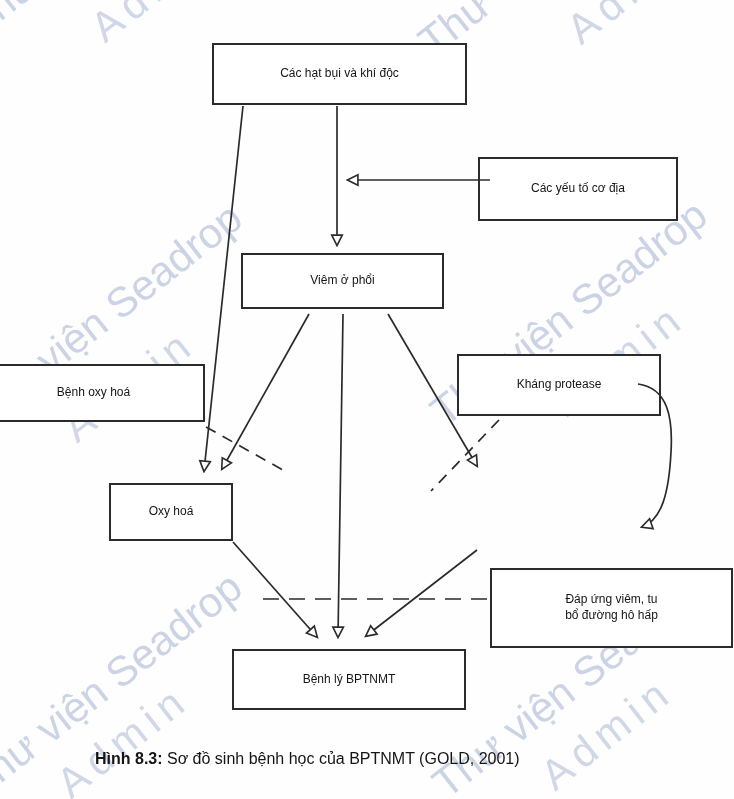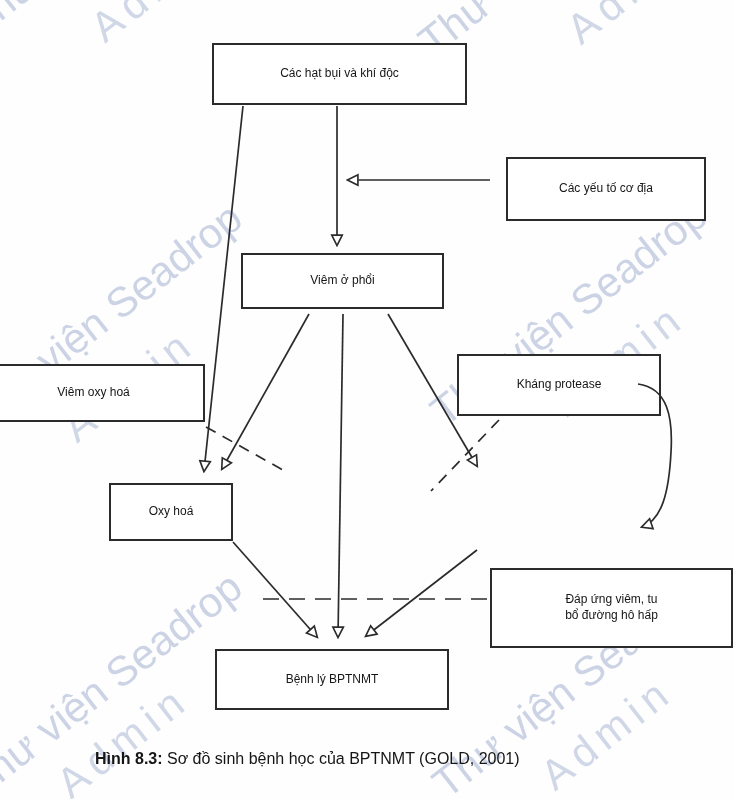--- a/index.html
+++ b/index.html
@@ -46,47 +46,47 @@
   <div class="wm wm-admin" style="left:572px;top:380px">Admin</div>
   <div class="wm" style="left:-15px;top:762px">Thư viện Seadrop</div>
   <div class="wm wm-admin" style="left:76px;top:762px">Admin</div>
   <div class="wm" style="left:452px;top:762px">Thư viện Seadrop</div>
   <div class="wm wm-admin" style="left:560px;top:754px">Admin</div>
 
   <div class="dbox" style="left:212px;top:43px;width:255px;height:62px">
     <span>Các hạt bụi và khí độc</span>
   </div>
 
-  <div class="dbox" style="left:506px;top:157px;width:200px;height:64px">
+  <div class="dbox" style="left:478px;top:157px;width:200px;height:64px">
     <span>Các yếu tố cơ địa</span>
   </div>
 
   <div class="dbox" style="left:241px;top:253px;width:203px;height:56px">
     <span>Viêm ở phổi</span>
   </div>
 
   <div class="dbox" style="left:-18px;top:364px;width:223px;height:58px">
-    <span>Viêm oxy hoá</span>
+    <span>Bệnh oxy hoá</span>
   </div>
 
   <div class="dbox" style="left:457px;top:354px;width:204px;height:62px">
     <span>Kháng protease</span>
   </div>
 
   <div class="dbox" style="left:109px;top:483px;width:124px;height:58px">
     <span>Oxy hoá</span>
   </div>
 
 
   <div class="dbox" style="left:490px;top:568px;width:243px;height:80px">
     <span>Đáp ứng viêm, tu</span>
     <span>bổ đường hô hấp</span>
   </div>
 
-  <div class="dbox" style="left:215px;top:649px;width:234px;height:61px">
+  <div class="dbox" style="left:232px;top:649px;width:234px;height:61px">
     <span>Bệnh lý BPTNMT</span>
   </div>
 
   <svg class="lines" width="734" height="799" viewBox="0 0 734 799">
     <defs>
       <marker id="arr" markerUnits="userSpaceOnUse" markerWidth="14" markerHeight="14" viewBox="0 0 12 12" refX="10" refY="6" orient="auto">
         <path d="M1.5 1.5 L10.5 6 L1.5 10.5 Z" fill="#ffffff" stroke="#2b2b2b" stroke-width="1.4"></path>
       </marker>
     </defs>
     <g stroke="#2b2b2b" stroke-width="1.7" fill="none">

